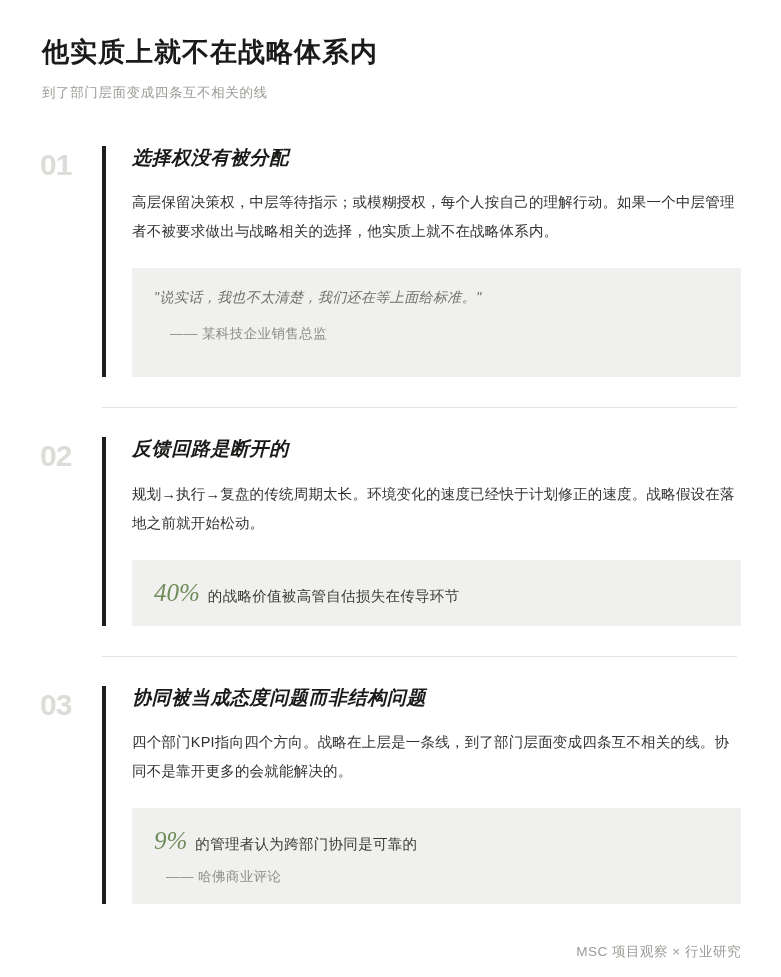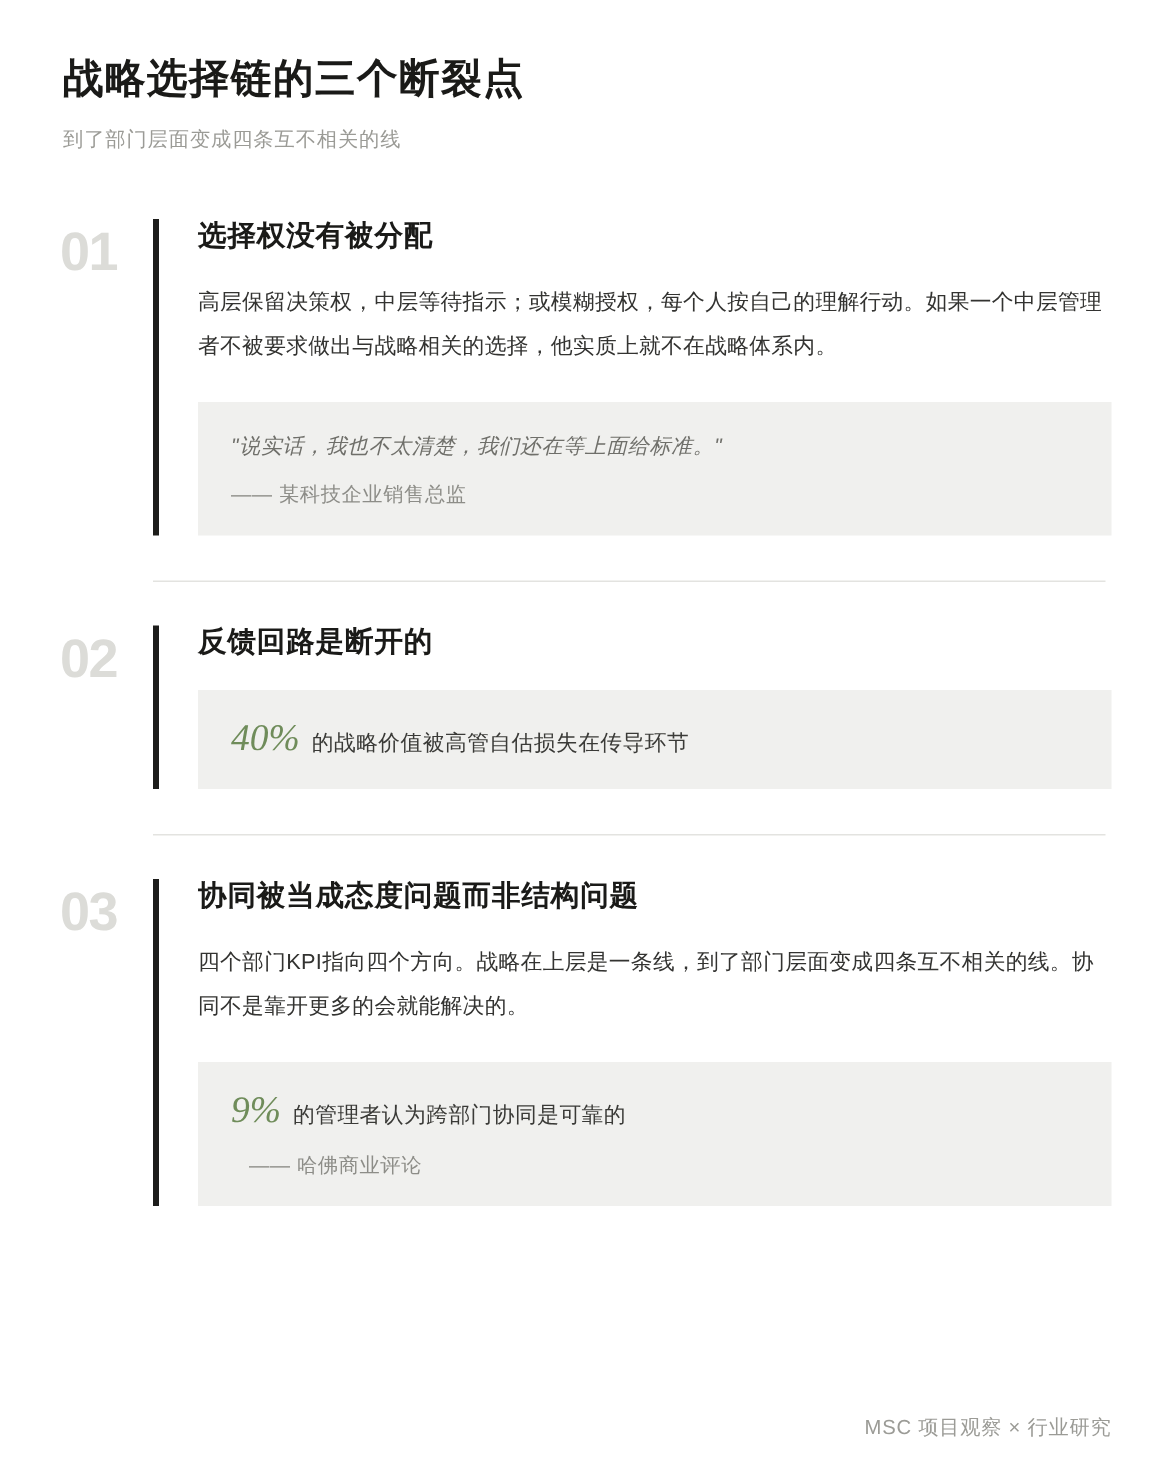--- a/index.html
+++ b/index.html
@@ -59,21 +59,21 @@
     position: absolute;
     top: 0;
     left: 62px;
     right: 4px;
     height: 1px;
     background: #e3e3e0;
   }
   .num {
     width: 62px;
     flex: 0 0 62px;
-    font-size: 36px;
+    font-size: 30px;
     font-weight: bold;
     color: #dcdcd8;
     line-height: 1;
     padding-top: 4px;
     letter-spacing: -1px;
   }
   .bar {
     width: 4px;
     flex: 0 0 4px;
     background: #1d1d1b;
@@ -84,20 +84,21 @@
     flex: 1 1 auto;
     min-width: 0;
   }
   .item-title {
     font-size: 19px;
     font-weight: bold;
     color: #1a1a18;
     letter-spacing: 0.6px;
     margin: 0 0 18px 0;
     line-height: 1.3;
+    font-style: italic;
   }
   .item-text {
     font-size: 14.5px;
     line-height: 2.0;
     color: #333331;
     margin: 0 0 22px 0;
     letter-spacing: 0.2px;
   }
 
   
@@ -111,21 +112,21 @@
     font-style: italic;
     color: #6f6f6a;
     letter-spacing: 0.4px;
     margin: 0 0 12px 0;
     line-height: 1.6;
   }
   .quote-source {
     font-size: 13.5px;
     color: #8d8d88;
     letter-spacing: 0.4px;
-    margin: 0;
+    margin: 16px;
   }
   .stat-line {
     display: flex;
     align-items: baseline;
     flex-wrap: wrap;
     margin: 0;
   }
   .stat-number {
     font-size: 25px;
     font-style: italic;
@@ -156,21 +157,21 @@
     color: #9b9b96;
     letter-spacing: 0.5px;
   }
 </style>
 </head>
 <body>
 
 <div class="page">
 
   <div class="header">
-    <h1 class="title">战略选择链的三个断裂点</h1>
+    <h1 class="title">他实质上就不在战略体系内</h1>
     <p class="subtitle">到了部门层面变成四条互不相关的线</p>
   </div>
 
   <div class="items">
 
     <div class="item">
       <div class="num">01</div>
       <div class="bar"></div>
       <div class="body">
         <h2 class="item-title">选择权没有被分配</h2>
@@ -181,20 +182,21 @@
         </div>
       </div>
     </div>
 
     <div class="item">
       <div class="divider"></div>
       <div class="num">02</div>
       <div class="bar"></div>
       <div class="body">
         <h2 class="item-title">反馈回路是断开的</h2>
+        <p class="item-text">规划→执行→复盘的传统周期太长。环境变化的速度已经快于计划修正的速度。战略假设在落地之前就开始松动。</p>
         <div class="callout">
           <div class="stat-line">
             <span class="stat-number">40%</span>
             <span class="stat-label">的战略价值被高管自估损失在传导环节</span>
           </div>
         </div>
       </div>
     </div>
 
     <div class="item">

